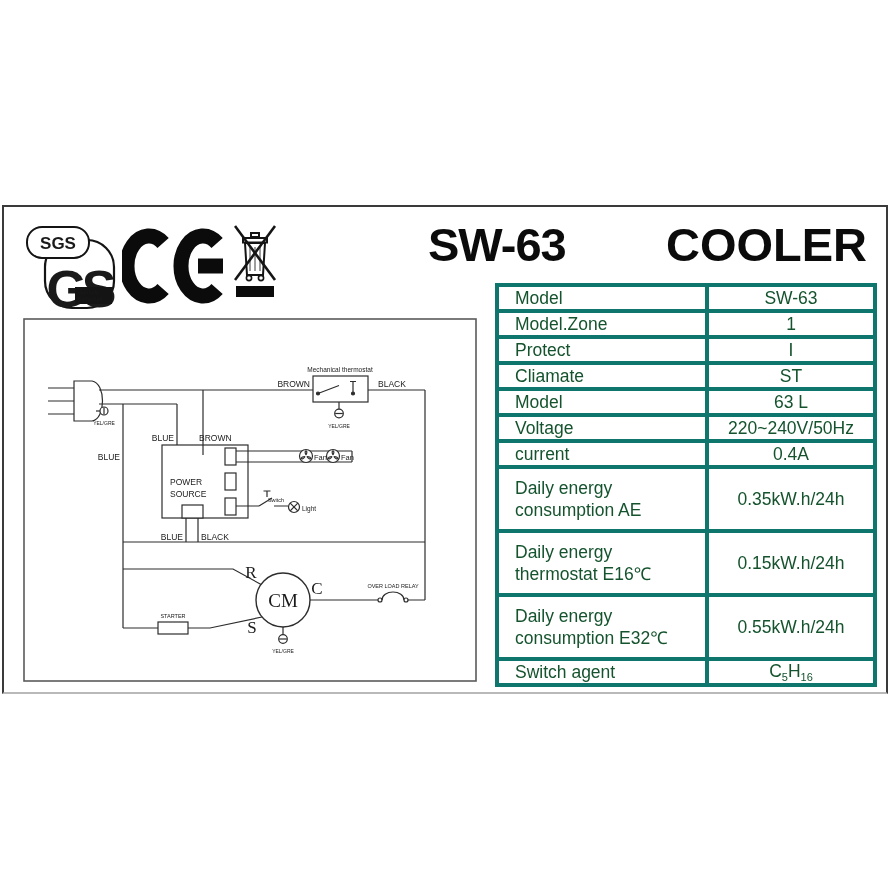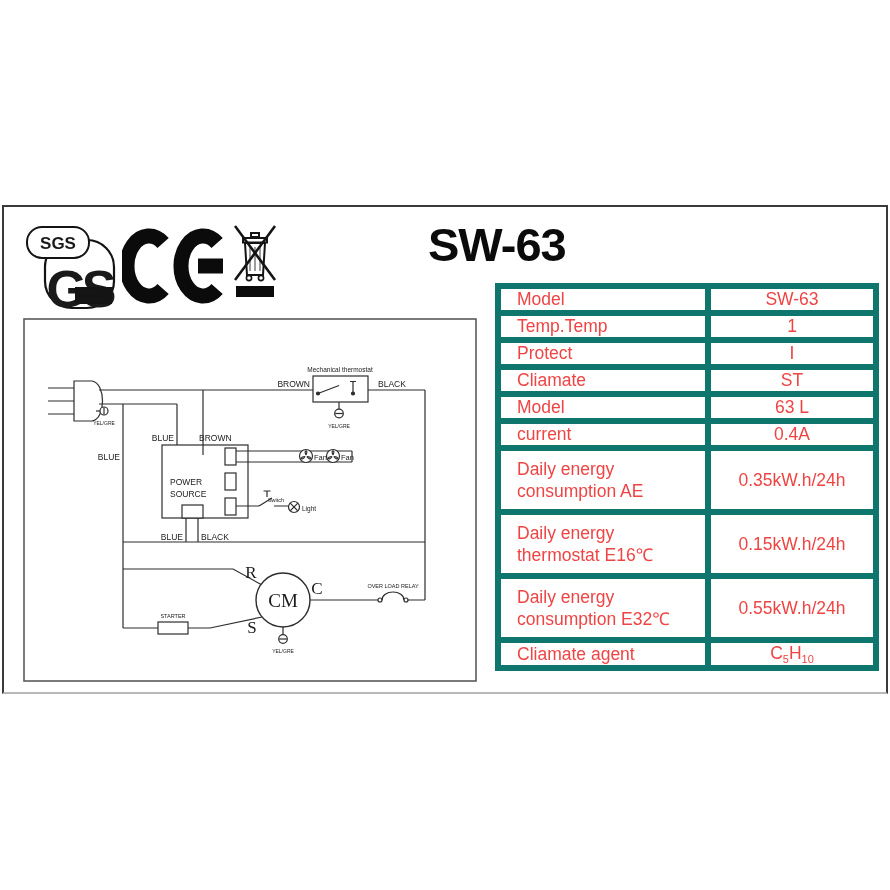--- a/index.html
+++ b/index.html
@@ -10,21 +10,21 @@
   
   .title{position:absolute;top:217px;font-weight:bold;font-size:47px;
         letter-spacing:-1px;color:#0b0b0b;white-space:nowrap;}
   #model-title{left:428px;}
   #product-title{left:666px;letter-spacing:0px;}
   
   .logo{position:absolute;}
   
   table.spec{position:absolute;left:495px;top:283px;width:378px;
         border-collapse:collapse;table-layout:fixed;}
-  table.spec td{border:6px solid #0f766e;font-size:17.5px;color:#ef4444;
+  table.spec td{border:4px solid #0f766e;font-size:17.5px;color:#14532d;
         padding:0;vertical-align:middle;}
   table.spec td.lab{padding-left:16px;}
   table.spec td.val{text-align:center;}
   tr.single{height:26px;}
   tr.double{height:64px;}
   tr.double .l2{display:block;}
   tr.double .l1,tr.double .l2{line-height:22px;}
   .sub{font-size:11px;vertical-align:-4px;}
   
   svg.overlay{position:absolute;left:0;top:0;}
@@ -66,46 +66,51 @@
     <line x1="21" y1="25" x2="21" y2="49" stroke="#3a3a3a" stroke-width="1"></line>
     <line x1="26" y1="25" x2="26" y2="49" stroke="#3a3a3a" stroke-width="1"></line>
     <circle cx="15" cy="56" r="2.6" fill="none" stroke="#141414" stroke-width="1.6"></circle>
     <circle cx="27" cy="56" r="2.6" fill="none" stroke="#141414" stroke-width="1.6"></circle>
     <line x1="1" y1="4" x2="41" y2="58" stroke="#141414" stroke-width="2.6"></line>
     <line x1="41" y1="4" x2="1" y2="58" stroke="#141414" stroke-width="2.6"></line>
     <rect x="2" y="64" width="38" height="11" fill="#0b0b0b"></rect>
   </svg>
 
   <span class="title" id="model-title">SW-63</span>
+  <span class="title" id="product-title">COOLER</span>
 
   <table class="spec">
     <colgroup>
         <col style="width:210px">
         <col style="width:168px">
       </colgroup>
     <tbody>
         <tr class="single">
       <td class="lab">Model</td>
       <td class="val">SW-63</td>
     </tr>
     <tr class="single">
-      <td class="lab">Temp.Temp</td>
+      <td class="lab">Model.Zone</td>
       <td class="val">1</td>
     </tr>
     <tr class="single">
       <td class="lab">Protect</td>
       <td class="val">I</td>
     </tr>
     <tr class="single">
       <td class="lab">Cliamate</td>
       <td class="val">ST</td>
     </tr>
     <tr class="single">
       <td class="lab">Model</td>
       <td class="val">63 L</td>
+    </tr>
+    <tr class="single">
+      <td class="lab">Voltage</td>
+      <td class="val">220~240V/50Hz</td>
     </tr>
     <tr class="single">
       <td class="lab">current</td>
       <td class="val">0.4A</td>
     </tr>
     <tr class="double">
       <td class="lab">
         <span class="l1">Daily energy</span>
         <span class="l2">consumption AE</span>
       </td>
@@ -119,23 +124,23 @@
       <td class="val">0.15kW.h/24h</td>
     </tr>
     <tr class="double">
       <td class="lab">
         <span class="l1">Daily energy</span>
         <span class="l2">consumption E32℃</span>
       </td>
       <td class="val">0.55kW.h/24h</td>
     </tr>
     <tr class="single">
-      <td class="lab">Cliamate agent</td>
+      <td class="lab">Switch agent</td>
       <td class="val">
-        <span>C</span><span class="sub">5</span><span>H</span><span class="sub">10</span>
+        <span>C</span><span class="sub">5</span><span>H</span><span class="sub">16</span>
       </td>
     </tr>
   </tbody>
     </table>
 
   <svg class="overlay" width="890" height="890" viewBox="0 0 890 890">
     <g fill="none" stroke="#2d2d2d" stroke-width="1.2">
 
       <rect x="24" y="319" width="452" height="362" stroke="#5a5a5a" stroke-width="1.6"></rect>
 

